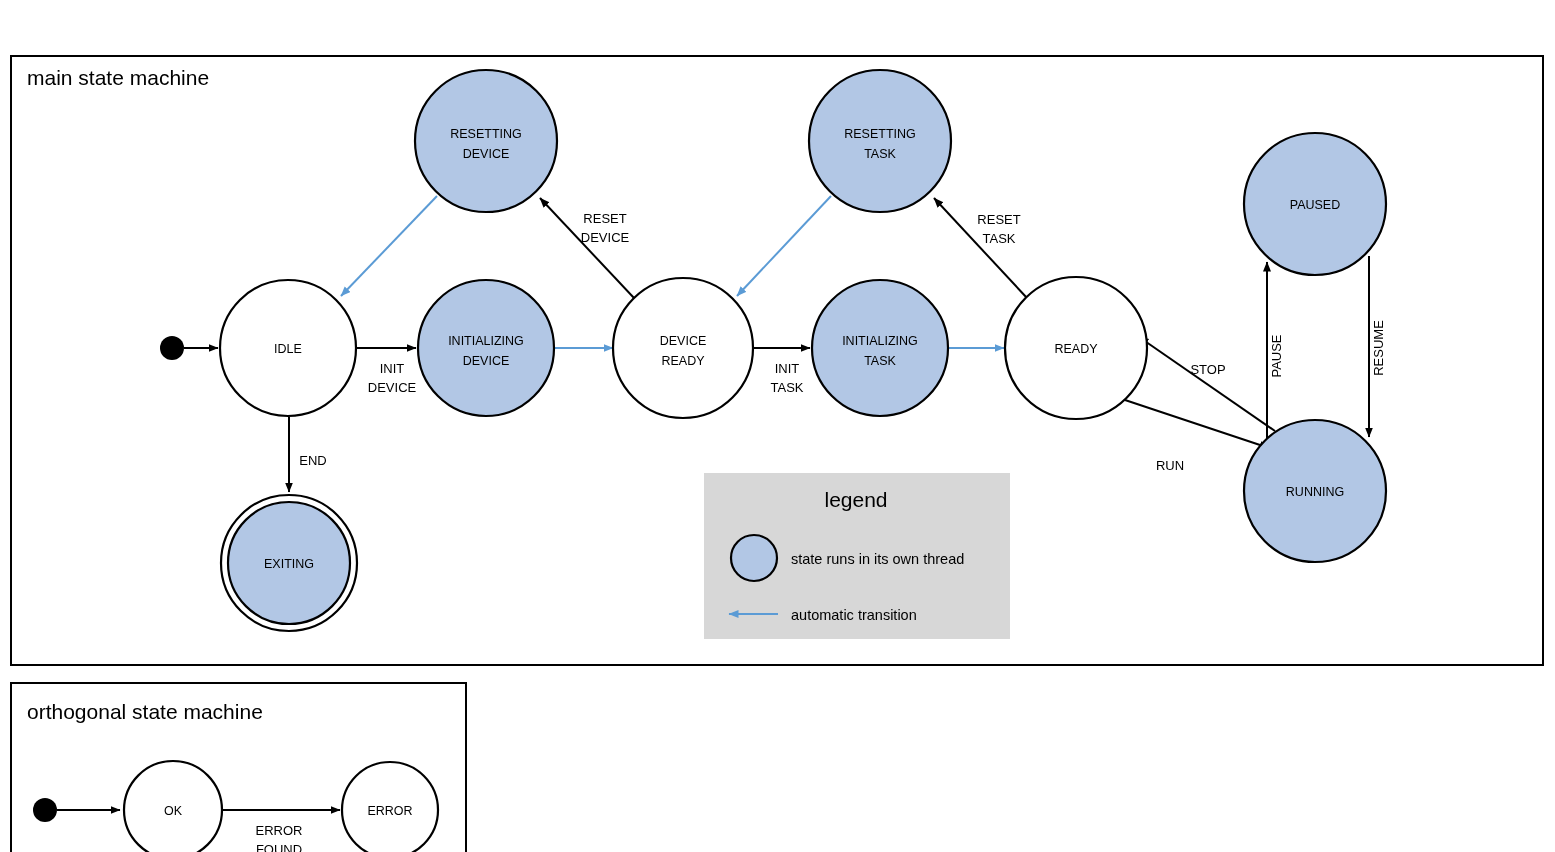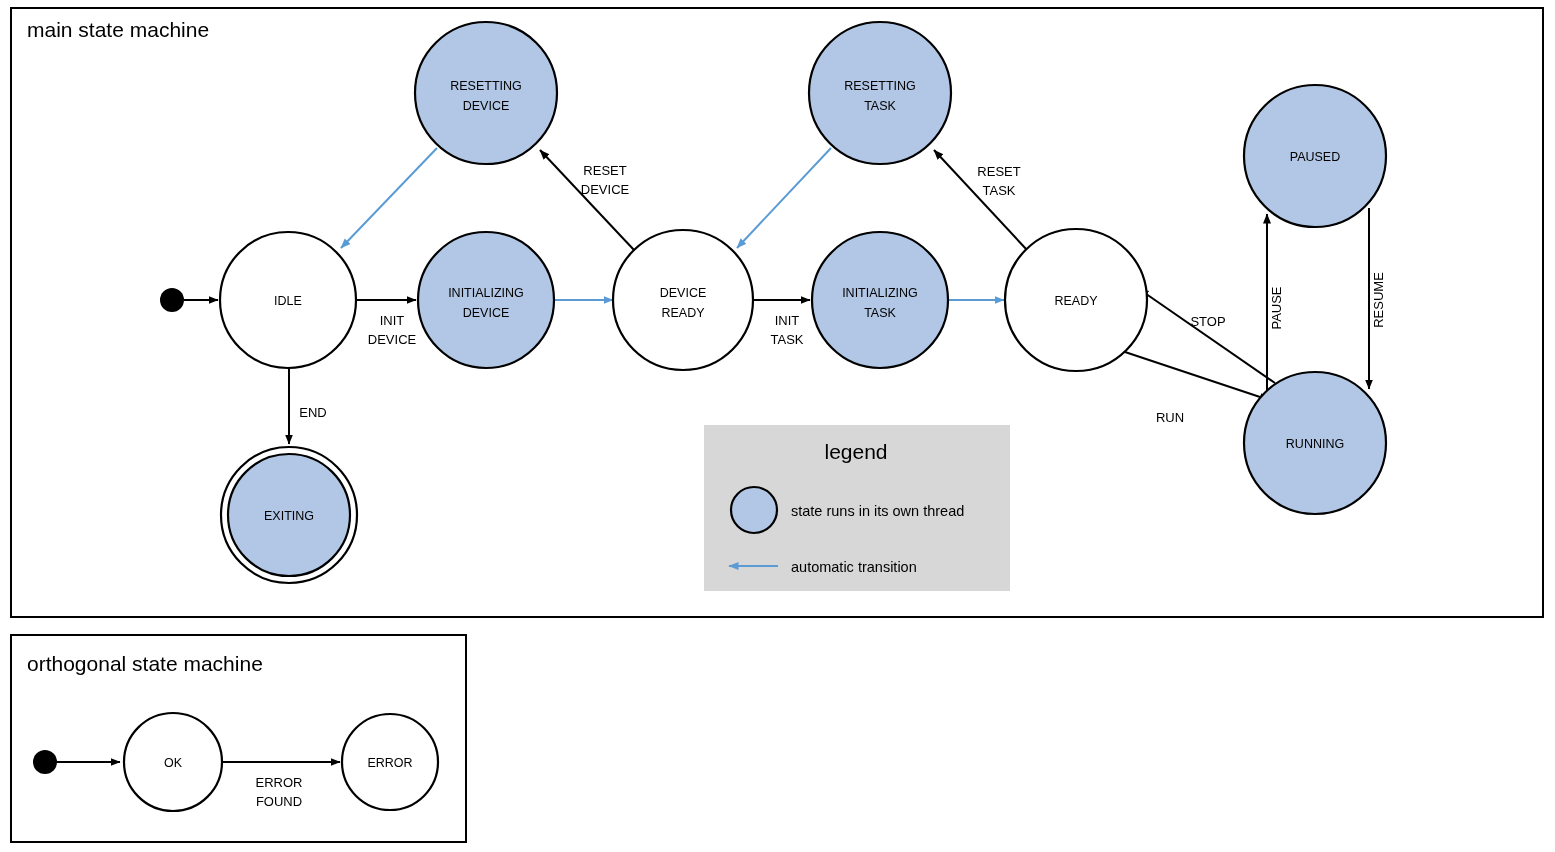--- a/index.html
+++ b/index.html
@@ -1,18 +1,18 @@
 <!DOCTYPE html>
 <html><head>
 <meta charset="utf-8">
 <style>
   html,body{margin:0;padding:0;background:#ffffff;}
   body{width:1555px;height:852px;overflow:hidden;
        font-family:"Liberation Sans","DejaVu Sans",sans-serif;}
-  #stage{position:relative;width:1555px;height:676px;}
+  #stage{position:relative;width:1555px;height:676px;margin-top:48px;}
   svg{position:absolute;left:0;top:0;}
   .frame{fill:#ffffff;stroke:#000000;stroke-width:2;}
   .node-circle{stroke:#000000;stroke-width:2.2;}
   .node-white{fill:#ffffff;}
   .node-thread{fill:#b2c7e5;}
   .final-ring{fill:none;stroke:#000000;stroke-width:2.2;}
   .edge{stroke:#000000;stroke-width:2;fill:none;}
   .edge-auto{stroke:#5b9bd5;stroke-width:2;fill:none;}
   .init-dot{fill:#000000;}
   .legend-box{fill:#d7d7d7;stroke:none;}

